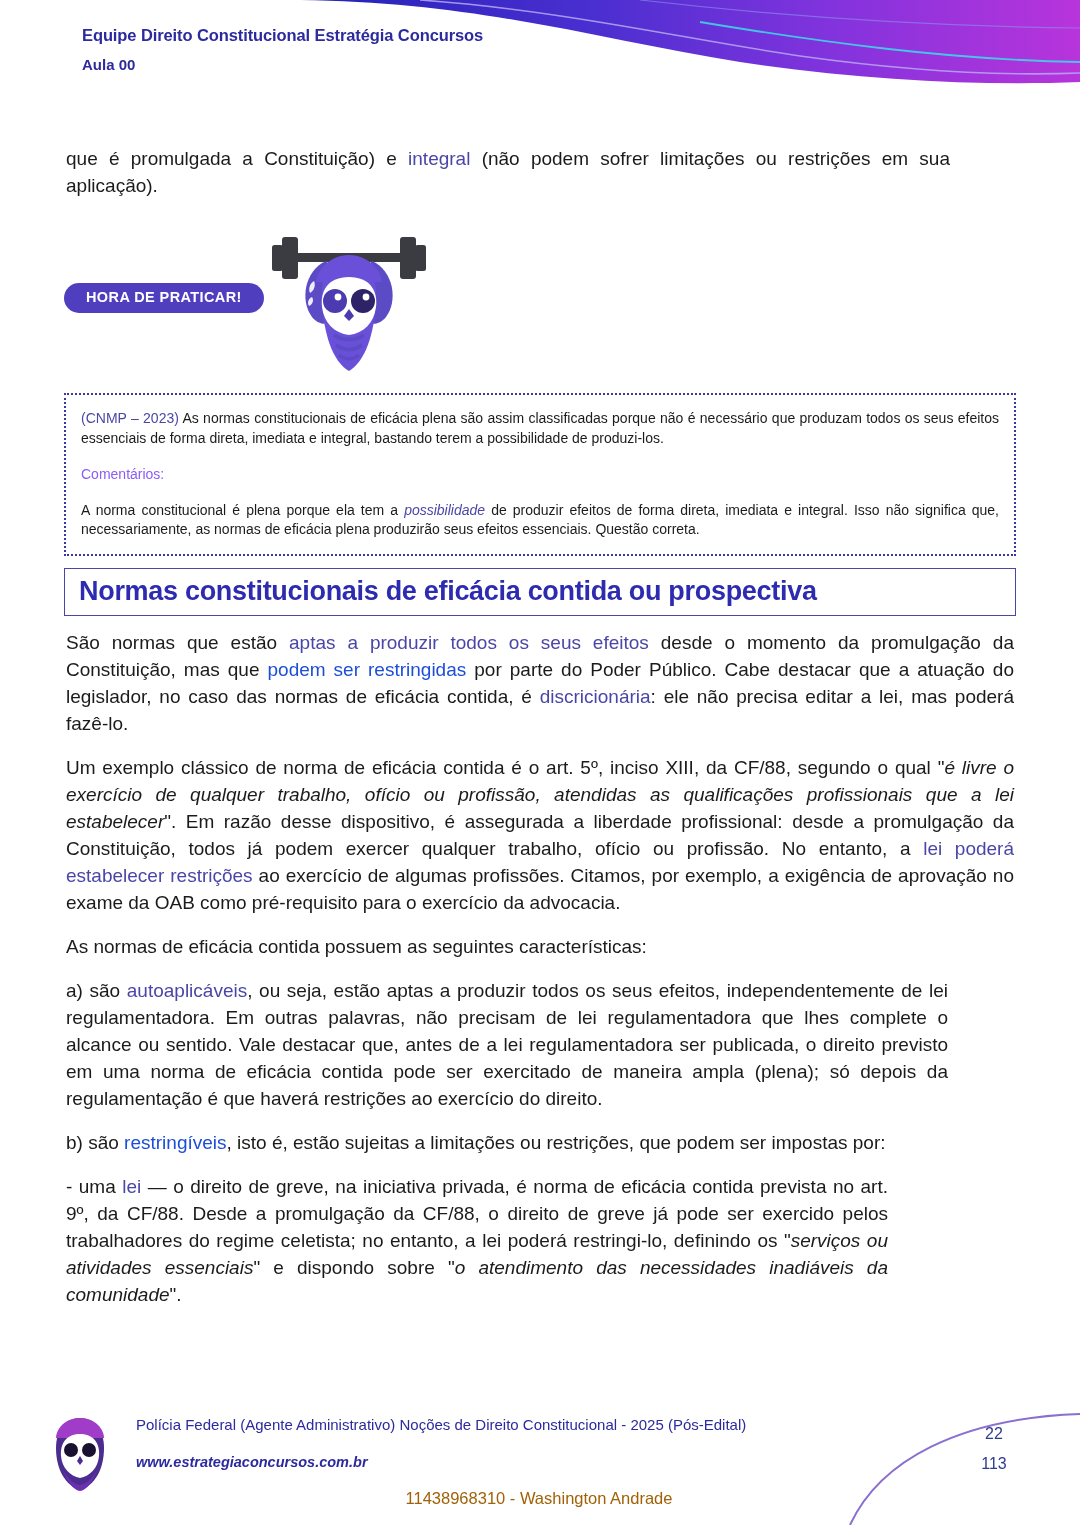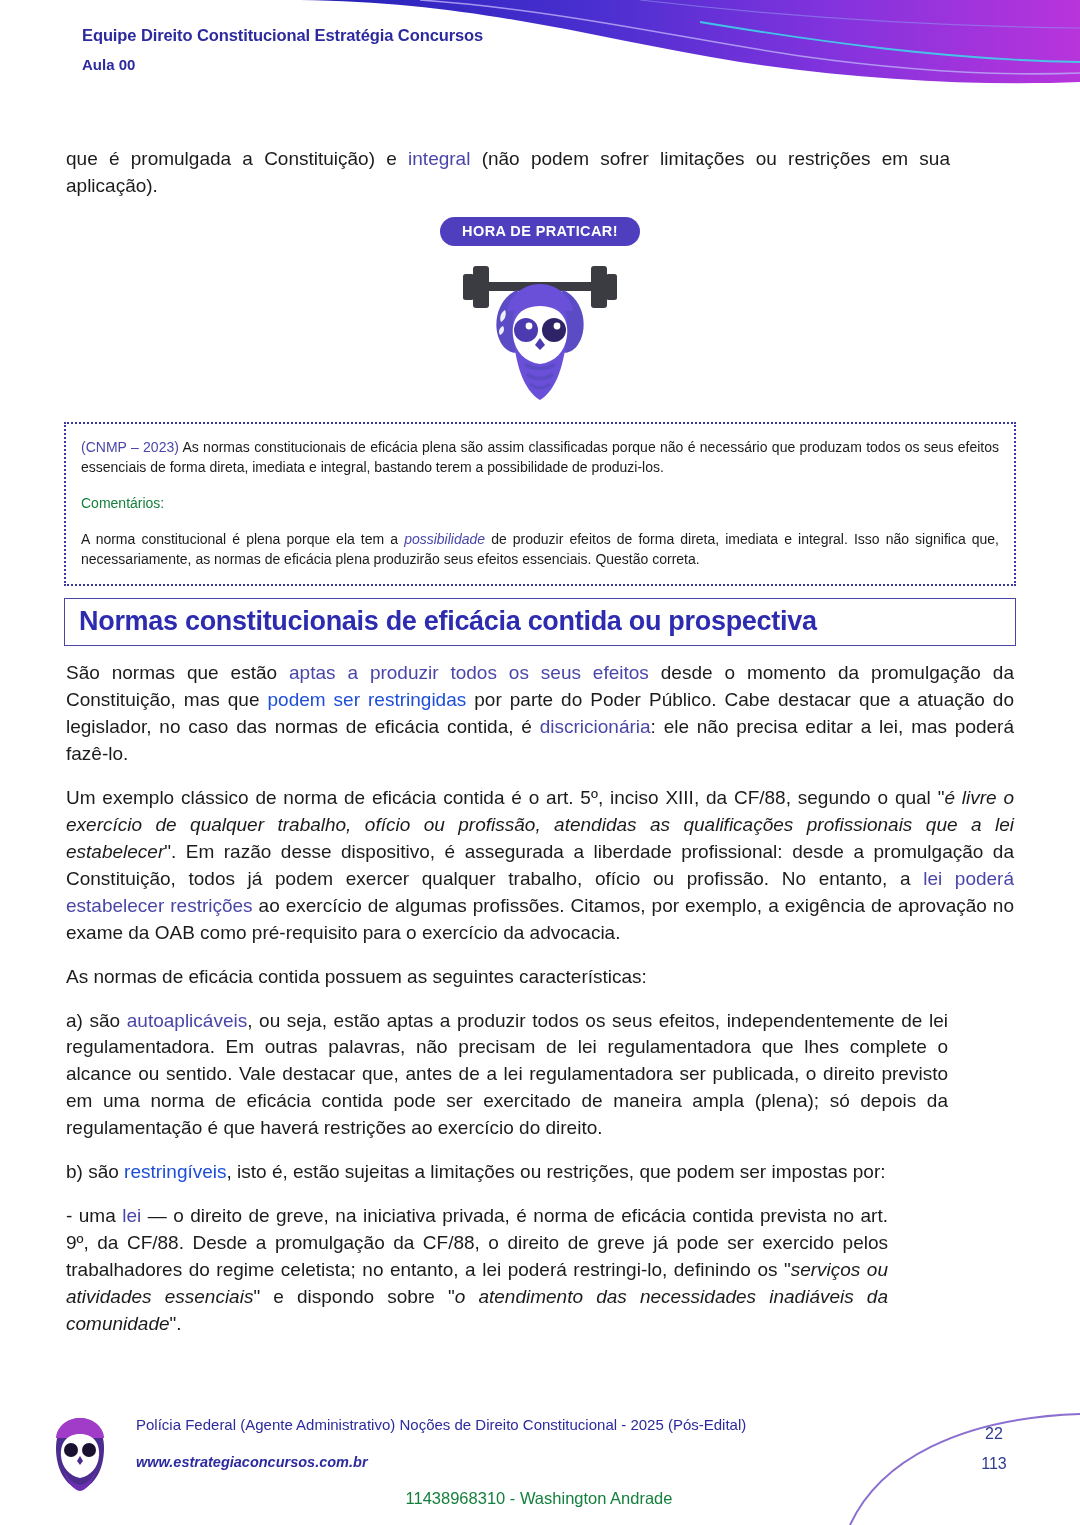--- a/index.html
+++ b/index.html
@@ -74,21 +74,21 @@
 
   .hl-blue  { color: #4a46a8; }
   .hl-red   { color: #1d4ed8; }
   .ital     { font-style: italic; }
   .ital-blue { font-style: italic; color: #4a46a8; }
 
   
   .practice {
     width: 100%;
     display: flex;
-    flex-direction: column;
+    flex-direction: row;
     align-items: center;
     margin: 6px 0 14px 0;
   }
   .practice-badge {
     background: #4f3fbf;
     color: #ffffff;
     font-size: 14.5px;
     font-weight: bold;
     letter-spacing: 0.4px;
     padding: 7px 22px 8px 22px;
@@ -105,21 +105,21 @@
   }
   .qbox p {
     font-size: 14px;
     line-height: 1.42;
     text-align: justify;
     margin: 0 0 16px 0;
     color: #1b1b1b;
   }
   .qbox p:last-child { margin-bottom: 2px; }
   .qbox .comment-label {
-    color: #15803d;
+    color: #8b5cf6;
     margin-bottom: 16px;
   }
 
   
   .section-head {
     border: 1.5px solid #4a46a8;
     padding: 7px 14px 8px 14px;
     margin: 12px 0 14px 0;
   }
   .section-head h2 {
@@ -193,21 +193,21 @@
     color: #2f3b8f;
     line-height: 1.85;
   }
   .footer-watermark {
     position: absolute;
     left: 0;
     top: 82px;
     width: 1078px;
     text-align: center;
     font-size: 16.5px;
-    color: #15803d;
+    color: #a16207;
   }
 </style>
 </head>
 <body>
 
 <svg class="header-wave" viewBox="0 0 1080 112" preserveAspectRatio="none">
   <defs>
     <linearGradient id="wgrad" x1="0" y1="0" x2="1" y2="0">
       <stop offset="0%" stop-color="#2222b8"></stop>
       <stop offset="38%" stop-color="#4b2fd0"></stop>

